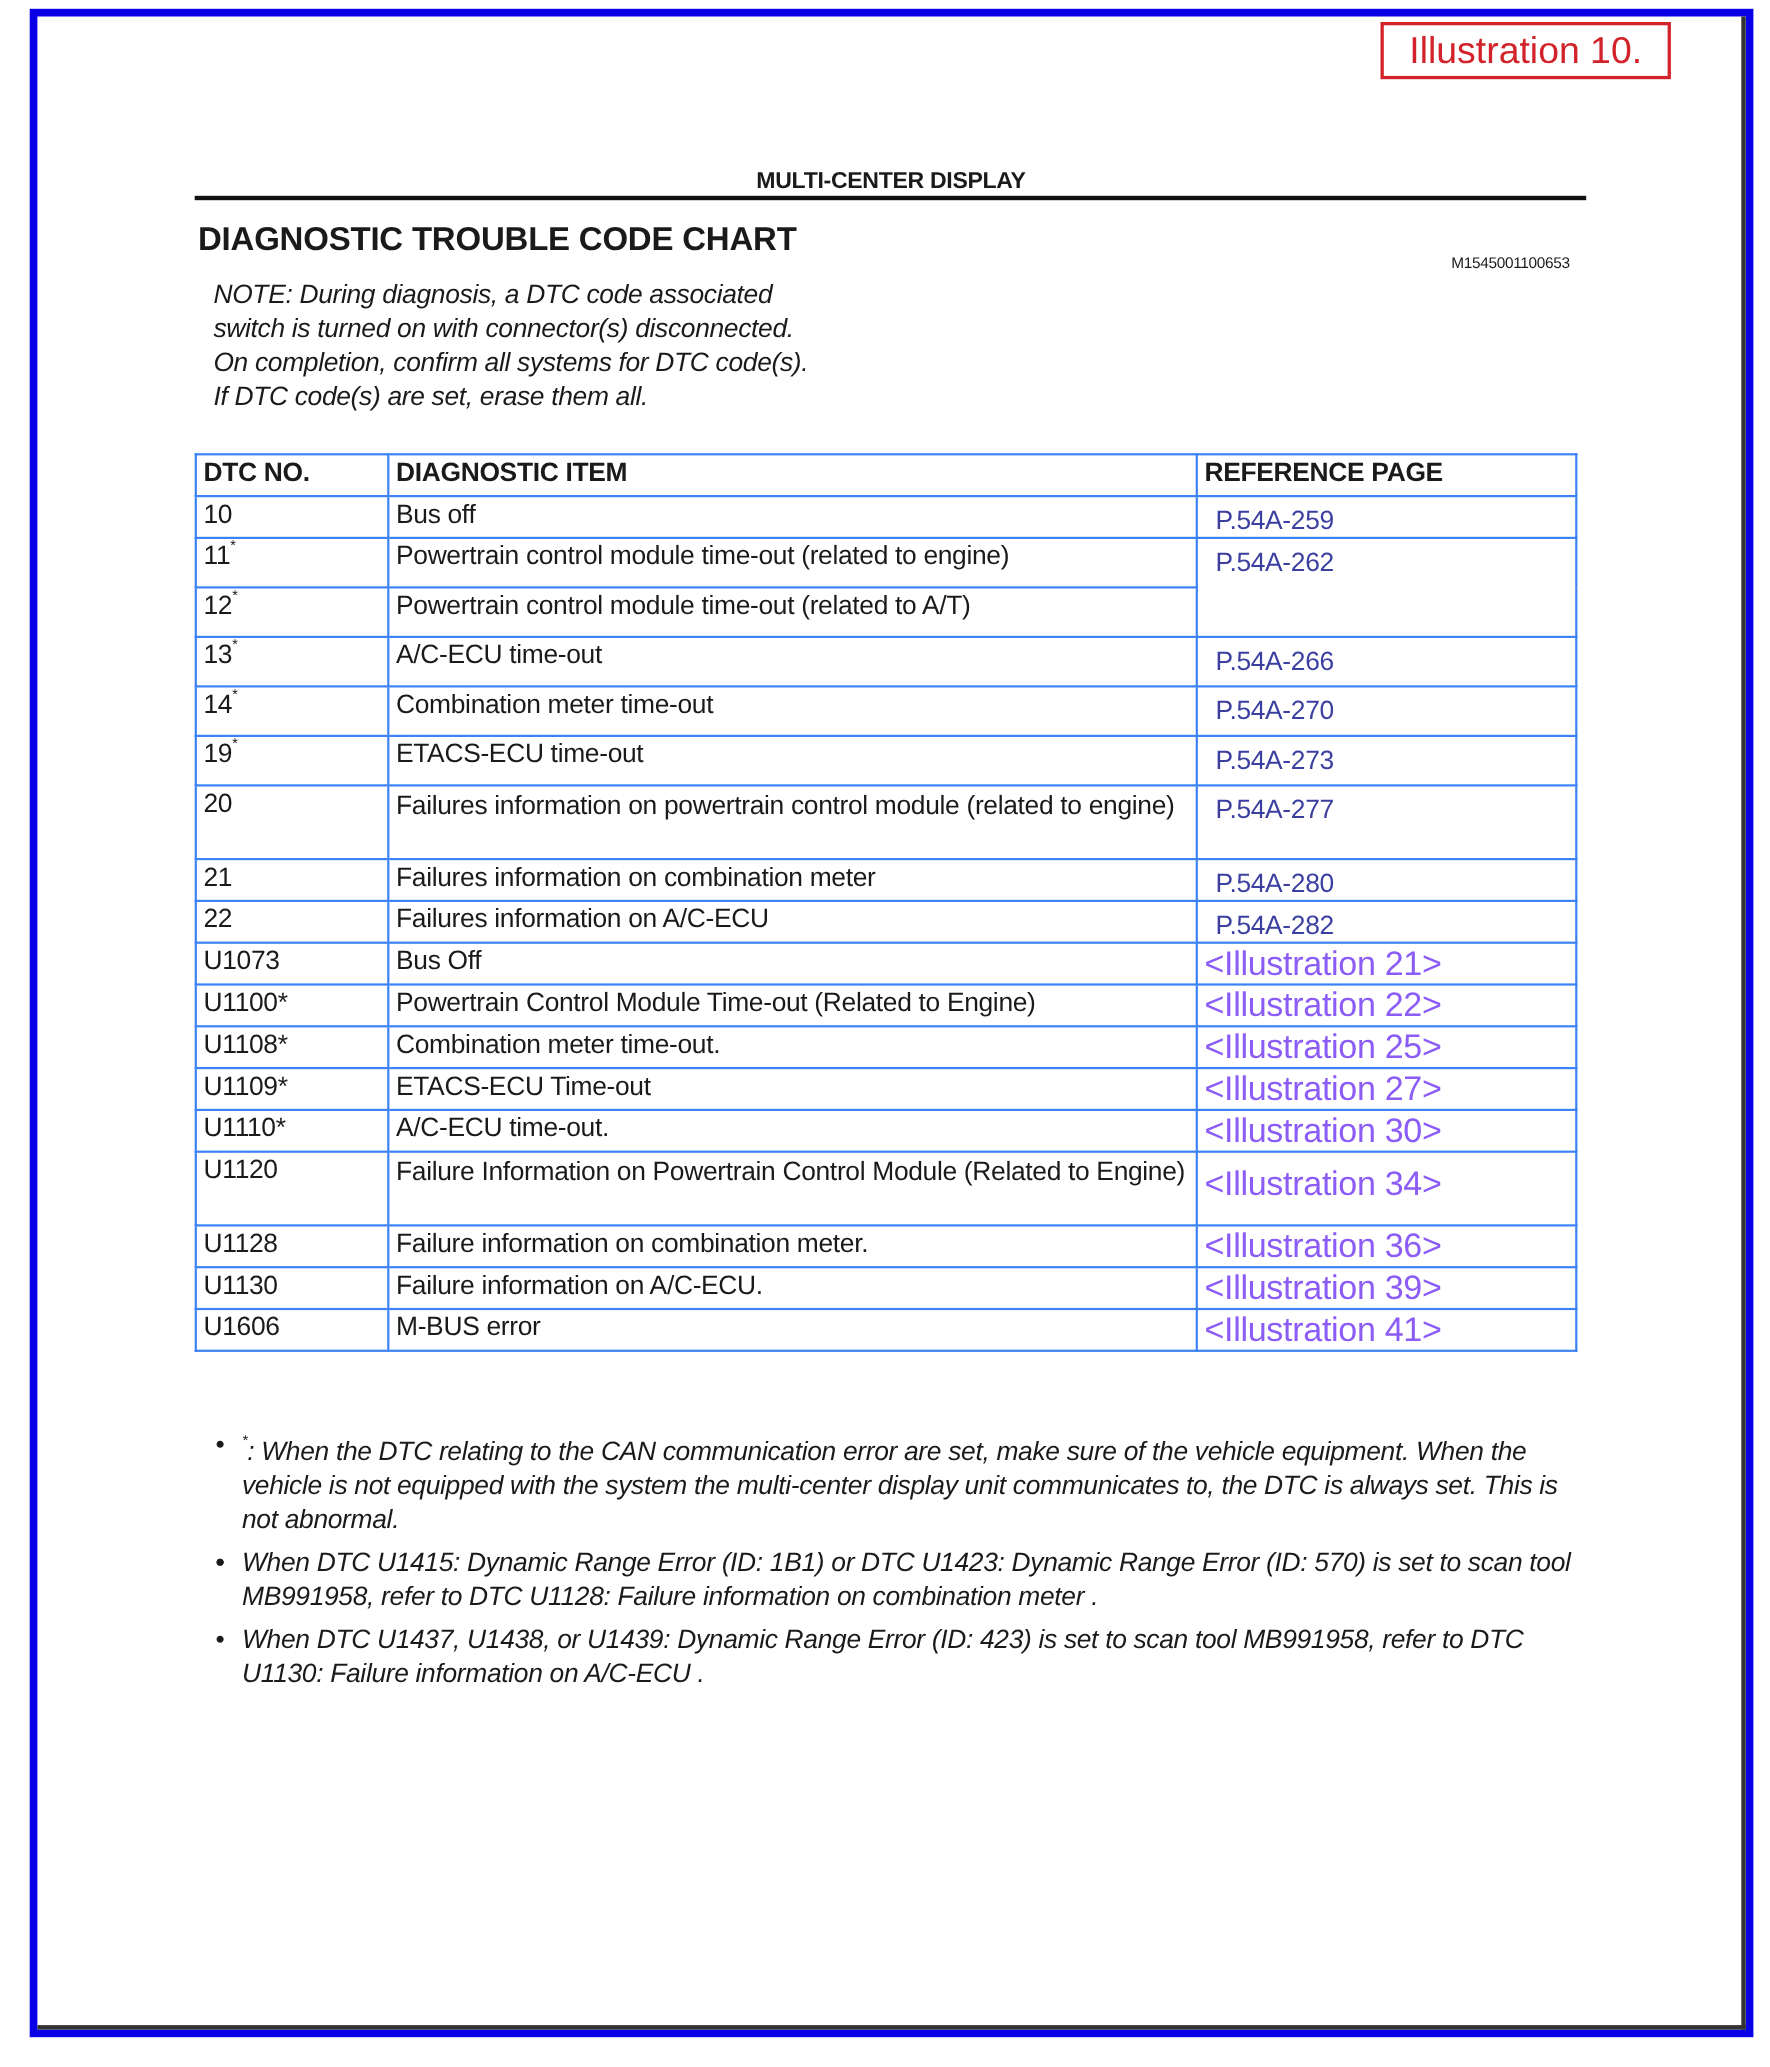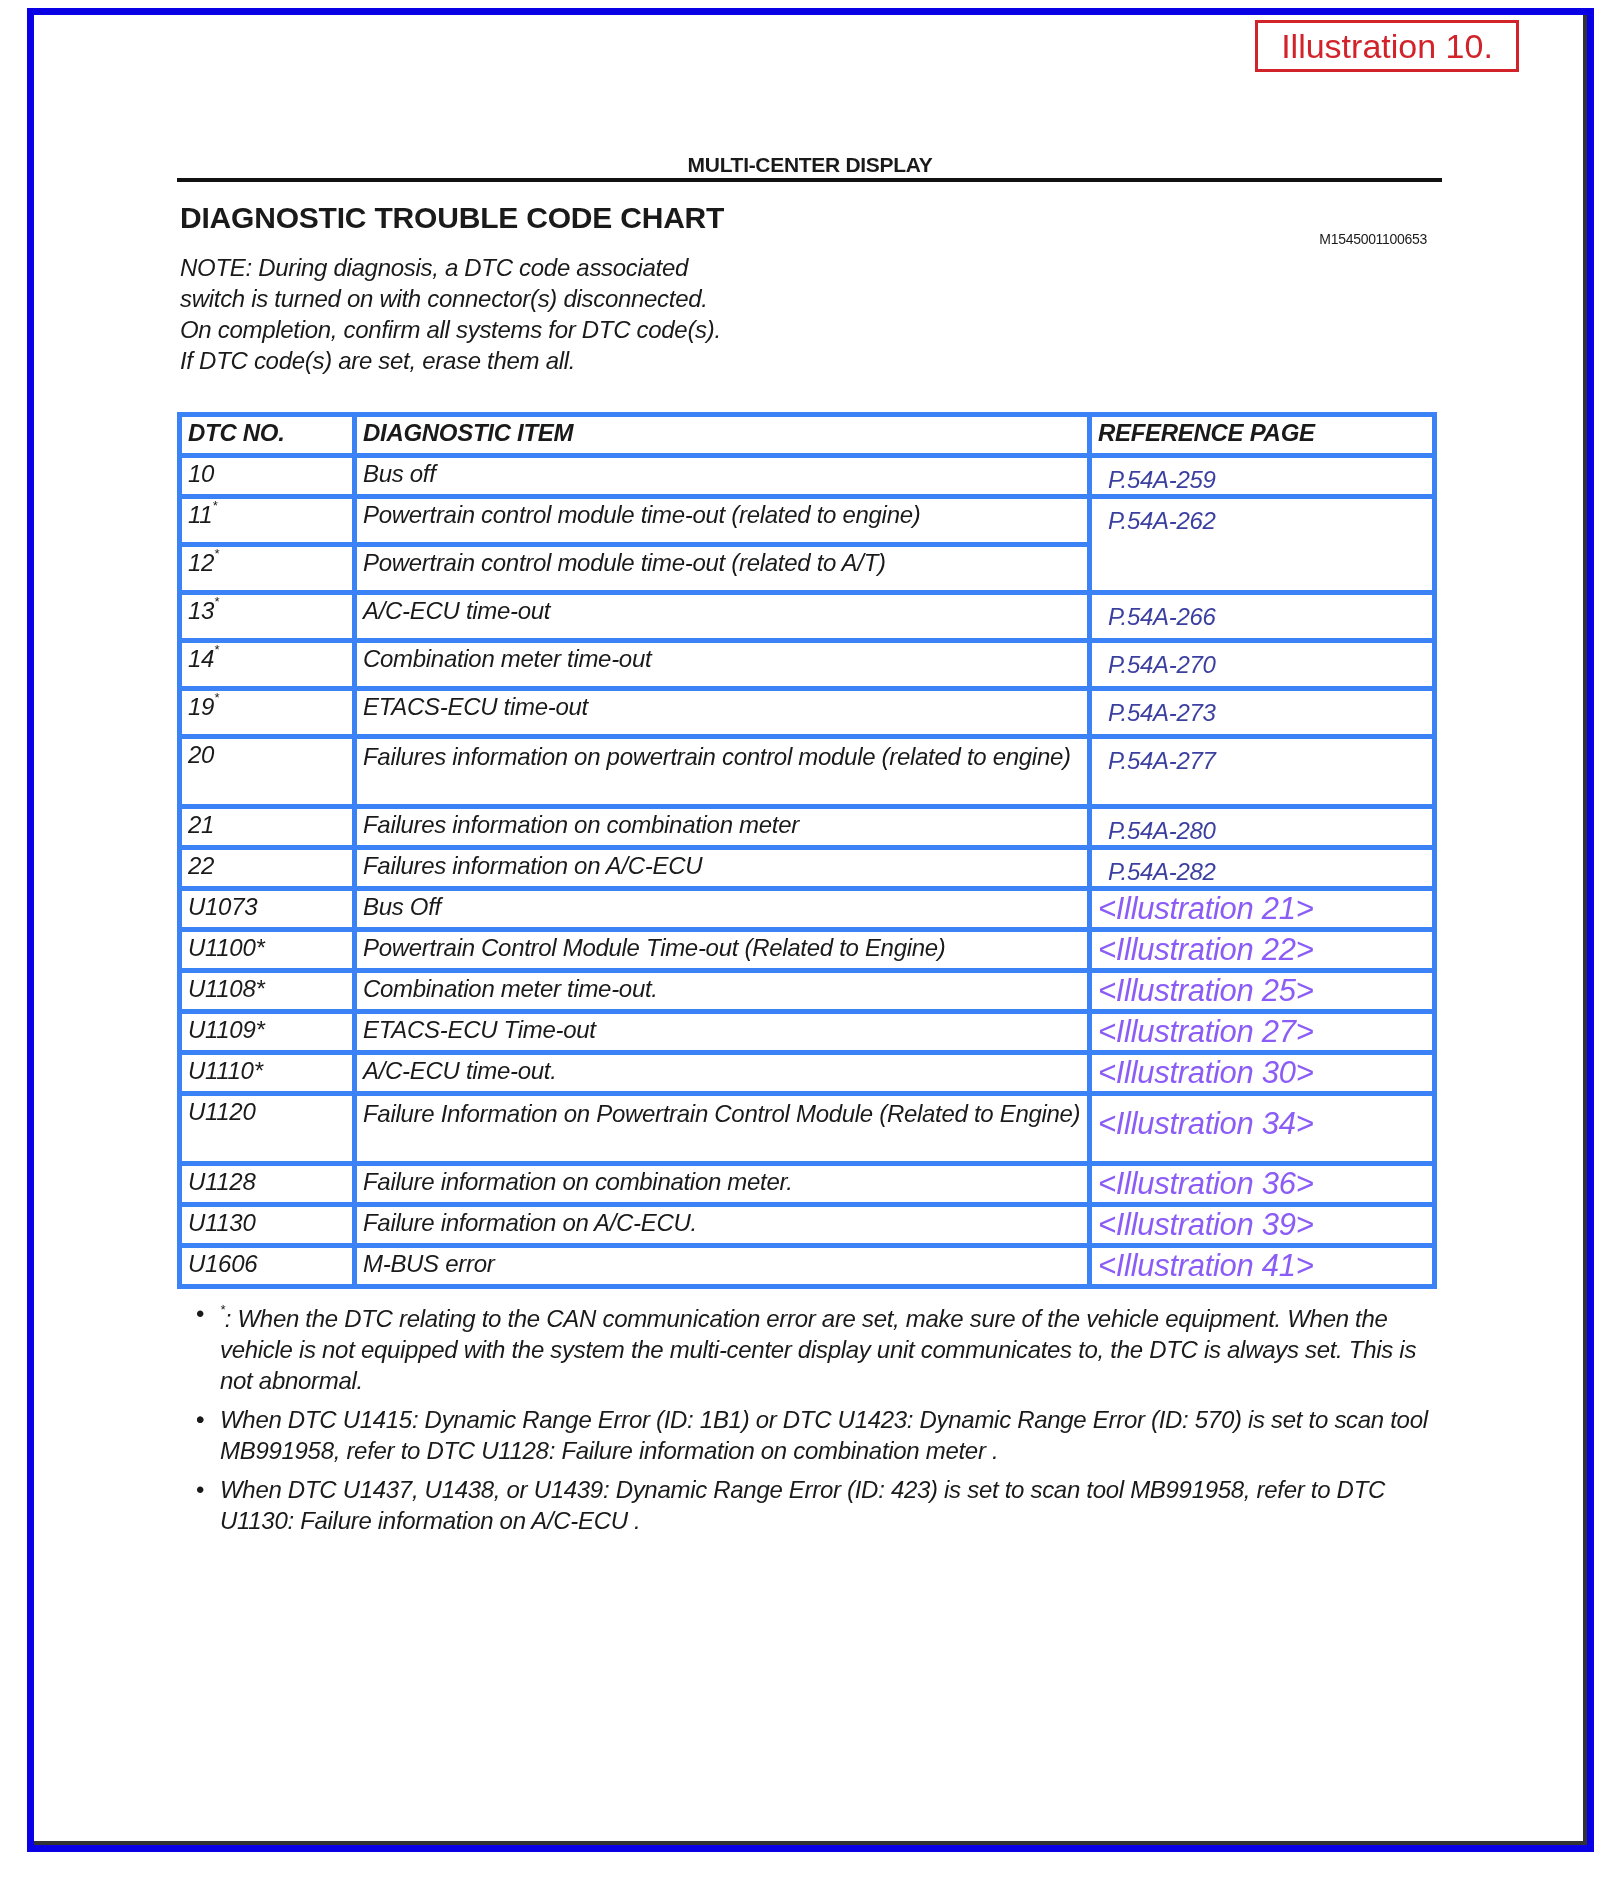--- a/index.html
+++ b/index.html
@@ -11,24 +11,24 @@
            border-right: 4px solid #333; border-bottom: 4px solid #333; pointer-events: none; }
   .illus-tag { position: absolute; left: 1255px; top: 20px; width: 258px; height: 46px;
            border: 3px solid #d2232a; color: #d2232a; font-size: 34px; line-height: 46px;
            text-align: center; }
   .header-label { position: absolute; left: 600px; top: 153px; width: 420px; text-align: center;
            font-weight: bold; font-size: 21px; letter-spacing: -0.3px; }
   .header-rule { position: absolute; left: 177px; top: 178px; width: 1265px; height: 4px; background: #111; }
   .doc-title { position: absolute; left: 180px; top: 201px; font-weight: bold; font-size: 30px; letter-spacing: -0.2px; }
   .doc-id { position: absolute; right: 182px; top: 231px; font-size: 14px; letter-spacing: -0.3px; }
   .top-note { position: absolute; left: 180px; top: 252px; font-style: italic; font-size: 24px; line-height: 31px; letter-spacing: -0.3px; }
-  .top-note div { white-space: nowrap; }
+  .top-note div { white-space: nowrap; margin-left: 14px; }
   table.dtc { position: absolute; left: 177px; top: 412px; width: 1255px; border-collapse: collapse;
            table-layout: fixed; font-size: 24px; letter-spacing: -0.3px; }
-  table.dtc td, table.dtc th { border: 5px solid #3b82f6; vertical-align: top; padding: 2px 6px 0 6px; text-align: left; font-style: italic; }
+  table.dtc td, table.dtc th { border: 2px solid #3b82f6; vertical-align: top; padding: 2px 6px 0 6px; text-align: left; }
   table.dtc th { font-weight: bold; height: 34px; }
   col.c1 { width: 175px; } col.c2 { width: 735px; } col.c3 { width: 345px; }
   .ref-blue { color: #3b3fa0; padding-left: 10px; display: inline-block; margin-top: 6px; }
   .ref-red { color: #8b5cf6; font-size: 31px; line-height: 32px; }
   td.refcell { padding-left: 2px; }
   sup.ast { font-size: 13px; position: relative; top: -4px; }
   .r40 td { height: 34px; } .r46 td { height: 41px; } .r68 td { height: 63px; }
   .notes { position: absolute; left: 180px; top: 1288px; width: 1260px; font-style: italic; font-size: 24px; line-height: 31px; letter-spacing: -0.3px; }
   .notes ul { margin: 10px 0 0 0; padding: 0; list-style: none; }
   .notes li { position: relative; padding-left: 40px; margin-bottom: 8px; }

